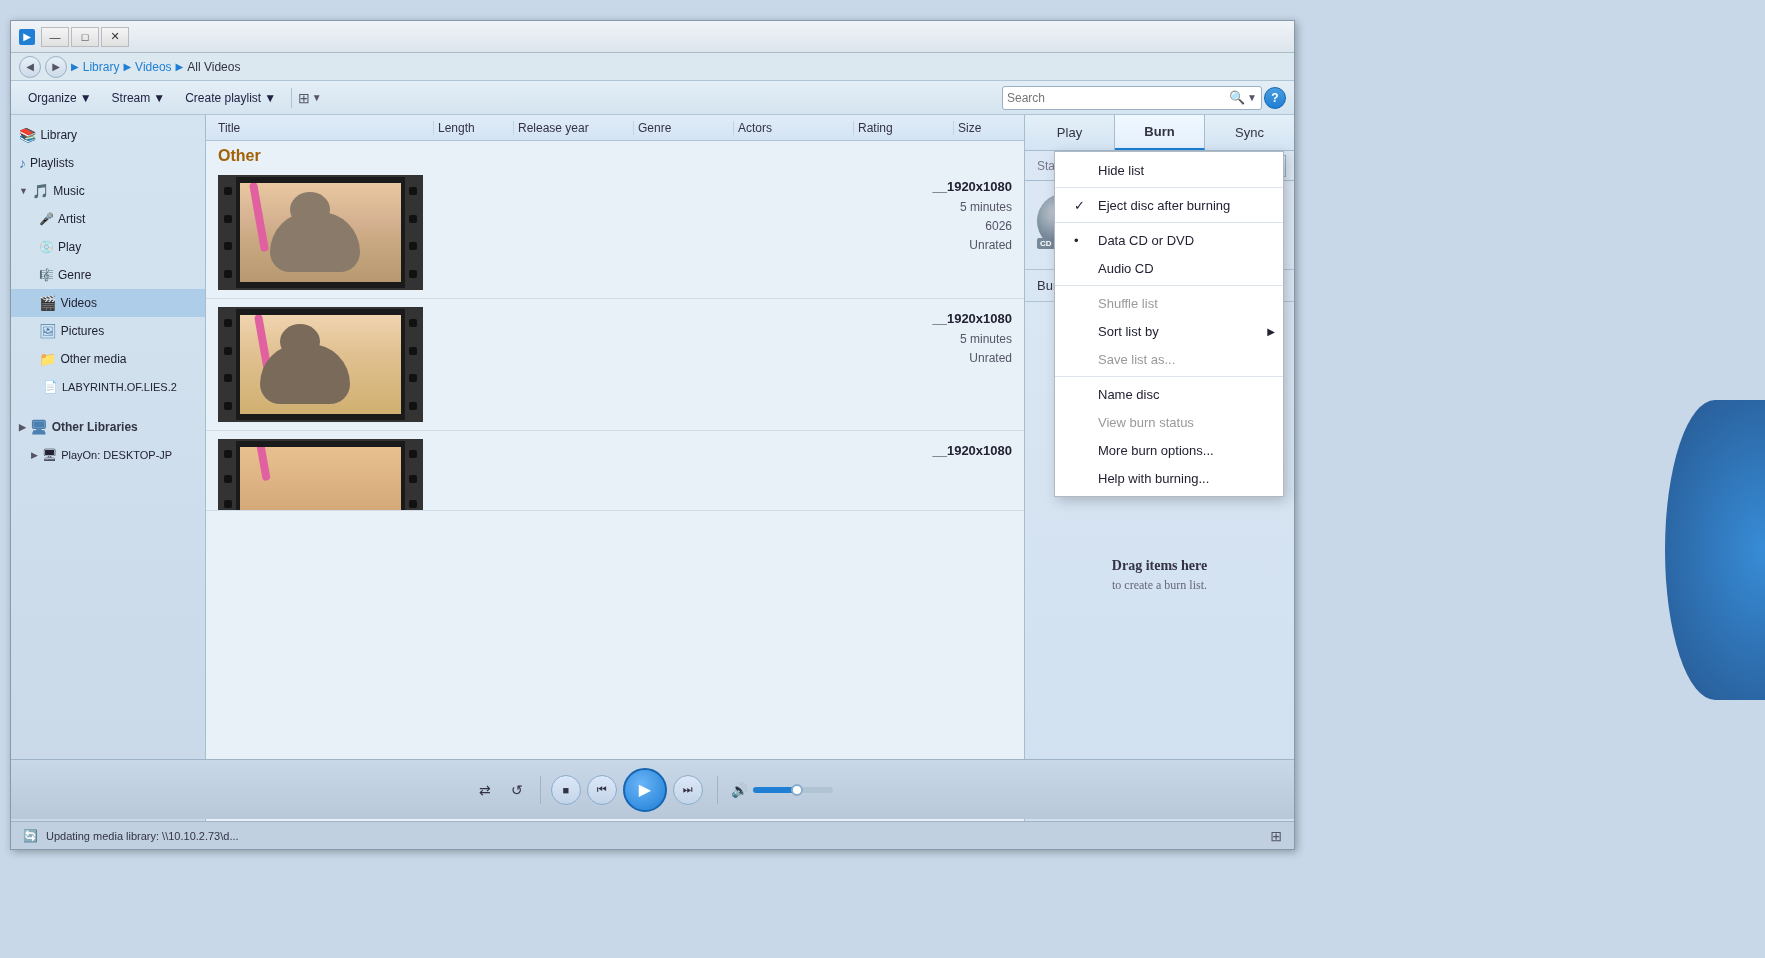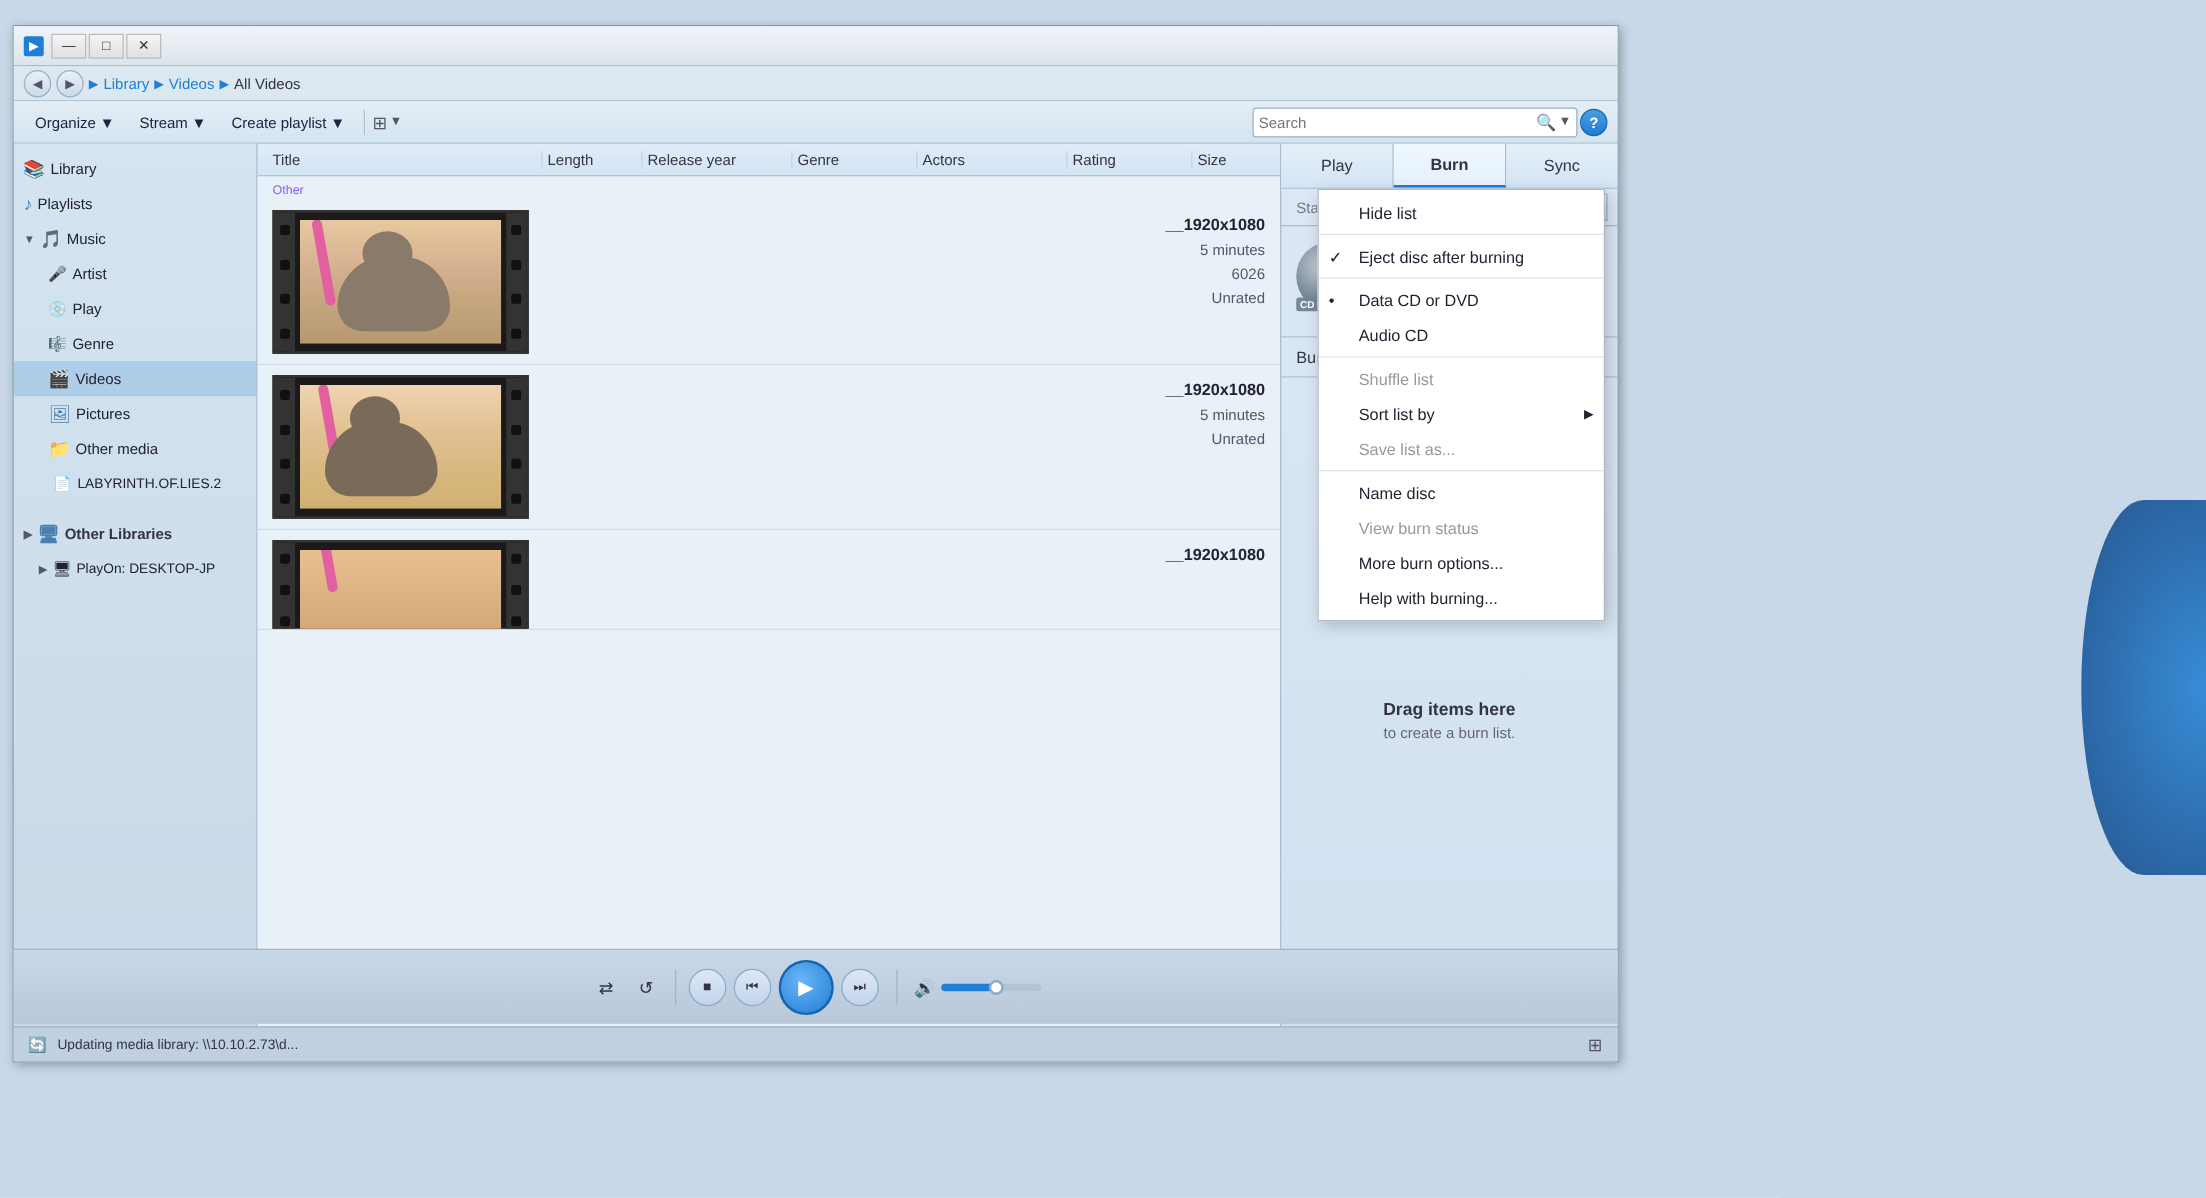--- a/index.html
+++ b/index.html
@@ -192,23 +192,23 @@
       color: #334;
       font-weight: 500;
       flex-shrink: 0;
       position: sticky; top: 0; z-index: 2;
     }
     .col-header { padding: 0 4px; border-right: 1px solid #c0d4e4; cursor: pointer; }
     .col-header:last-child { border-right: none; }
 
     .section-label {
       padding: 6px 12px 2px;
-      font-size: 10px;
-      color: #8b5cf6;
-      font-weight: 400;
+      font-size: 16px;
+      color: #a16207;
+      font-weight: 700;
     }
 
     .video-item {
       display: flex;
       align-items: flex-start;
       padding: 8px 12px;
       gap: 12px;
       border-bottom: 1px solid #d0dce8;
     }
 
@@ -413,20 +413,21 @@
       border-bottom: 1px solid #b0c4d4;
     }
 
     .burn-drop-area {
       flex: 1;
       display: flex; flex-direction: column;
       align-items: center; justify-content: center;
       color: #556;
       text-align: center;
       padding: 20px;
+      font-family: Liberation Serif, serif;
     }
     .burn-drop-title {
       font-size: 14px;
       font-weight: 700;
       color: #334;
       margin-bottom: 4px;
     }
     .burn-drop-sub {
       font-size: 12px; color: #667;
     }
@@ -439,21 +440,21 @@
       width: 230px;
       background: white;
       border: 1px solid #b0b8c4;
       box-shadow: 3px 4px 12px rgba(0,0,0,0.2);
       z-index: 100;
       padding: 4px 0;
     }
     .menu-item {
       height: 28px;
       display: flex; align-items: center;
-      padding: 0 8px;
+      padding: 0 19px;
       cursor: pointer;
       font-size: 13px;
       color: #223;
       gap: 8px;
       position: relative;
     }
     .menu-item.disabled { color: #999; cursor: default; }
     .menu-item .checkmark {
       width: 16px;
       font-size: 13px;

